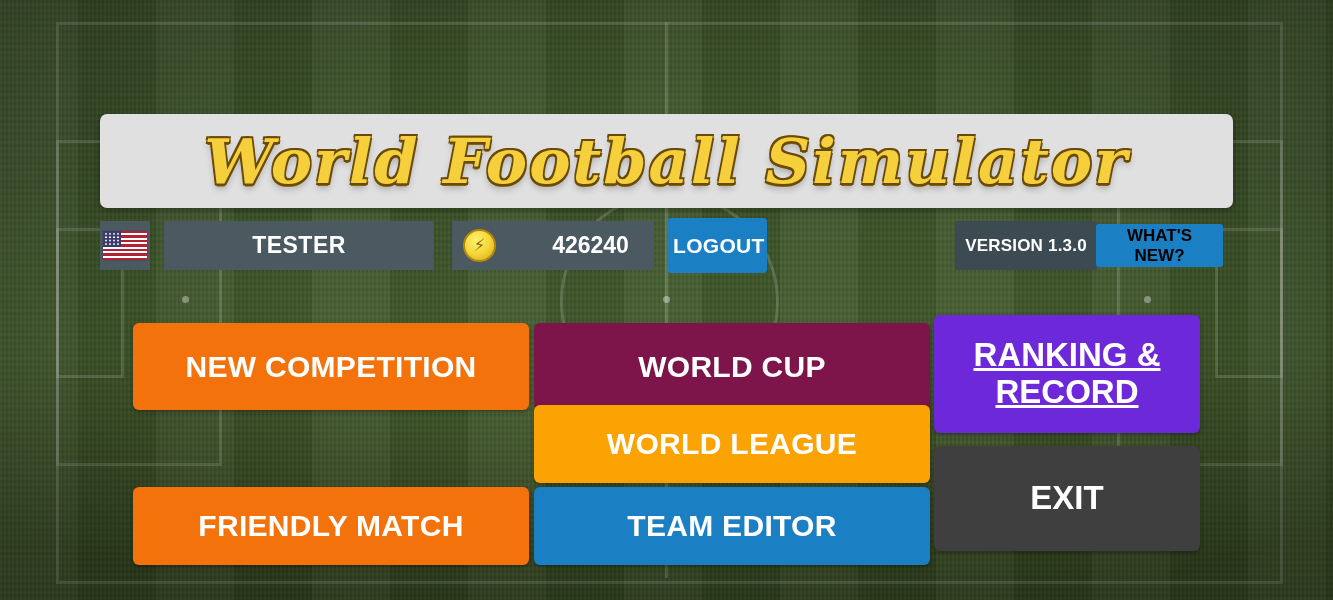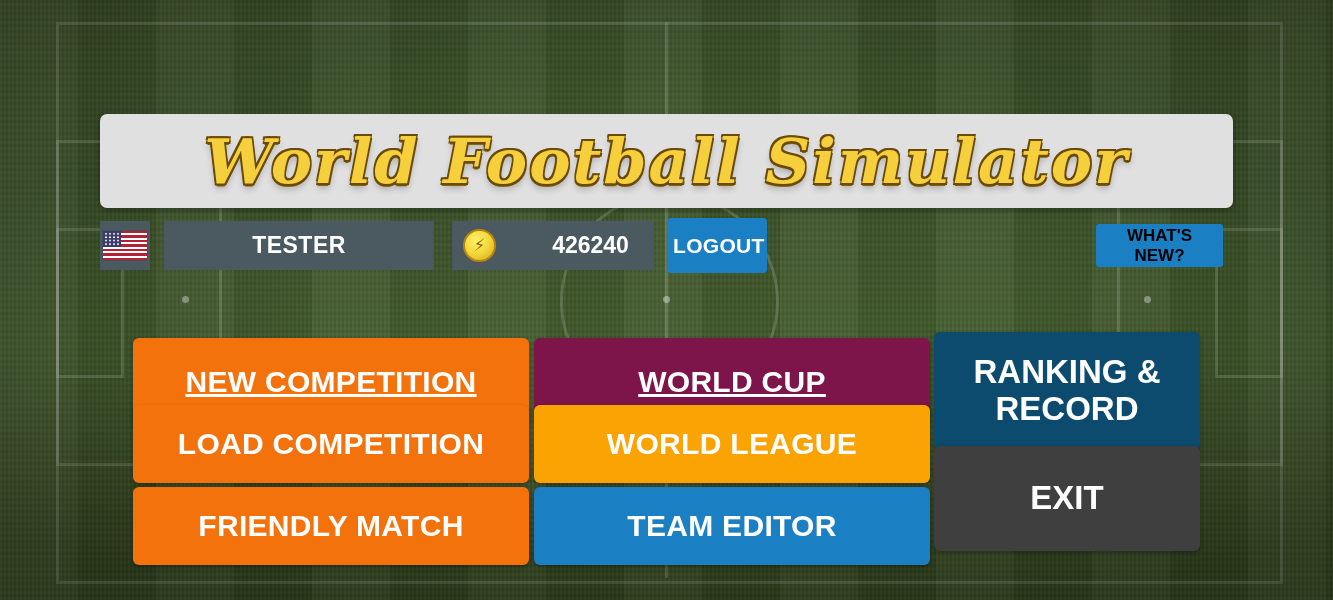--- a/index.html
+++ b/index.html
@@ -269,21 +269,21 @@
     box-shadow: 0 2px 4px rgba(0,0,0,0.3);
     padding: 0;
   }
   .btn-lg { font-size: 30px; letter-spacing: 0.3px; }
   .btn-xl { font-size: 33px; }
 
   .c1 { left: 133px; width: 396px; }
   .c2 { left: 534px; width: 396px; }
   .c3 { left: 934px; width: 266px; }
 
-  .r1 { top: 338px; height: 87px; text-decoration: underline; }
+  .r1 { top: 323px; height: 87px; }
   .r2 { top: 405px; height: 78px; }
   .r3 { top: 487px; height: 78px; }
 </style>
 </head>
 <body>
 
 <div id="app">
 
   <div class="pitch">
     <div class="pitch-mow"></div>
@@ -323,26 +323,28 @@
 
   <div class="coin-box">
     <span class="coin-icon">
         <span class="glyph">⚡</span>
       </span>
     <span class="coin-amount">426240</span>
   </div>
 
   <button class="logout-btn">LOGOUT</button>
 
+  <div class="version-box">
+    <span class="version-text">VERSION 1.3.0</span>
+  </div>
   <button class="whatsnew-btn">WHAT'S NEW?</button>
 
   <button class="btn btn-lg c1 r1" style="background:#f4720c;">NEW COMPETITION</button>
-  <button class="btn btn-lg c1 r2" style="background:#f4720c;">LOAD COMPETITION</button>
   <button class="btn btn-lg c2 r1" style="background:#7d154a;">WORLD CUP</button>
 
   <button class="btn btn-lg c1 r3" style="background:#f4720c;">FRIENDLY MATCH</button>
   <button class="btn btn-lg c2 r2" style="background:#fba303;">WORLD LEAGUE</button>
   <button class="btn btn-lg c2 r3" style="background:#1b7fc4;">TEAM EDITOR</button>
 
-  <button class="btn btn-xl c3" style="background:#0c4a6e; top:332px; height:118px; padding:0 14px;">RANKING &amp; RECORD</button>
+  <button class="btn btn-xl c3" style="background:#6d28d9; top:315px; height:118px; padding:0 14px;text-decoration:underline;">RANKING &amp; RECORD</button>
   <button class="btn btn-xl c3" style="background:#3f3f3f; top:446px; height:105px;text-align:right;">EXIT</button>
 
 </div>
 
 </body></html>

